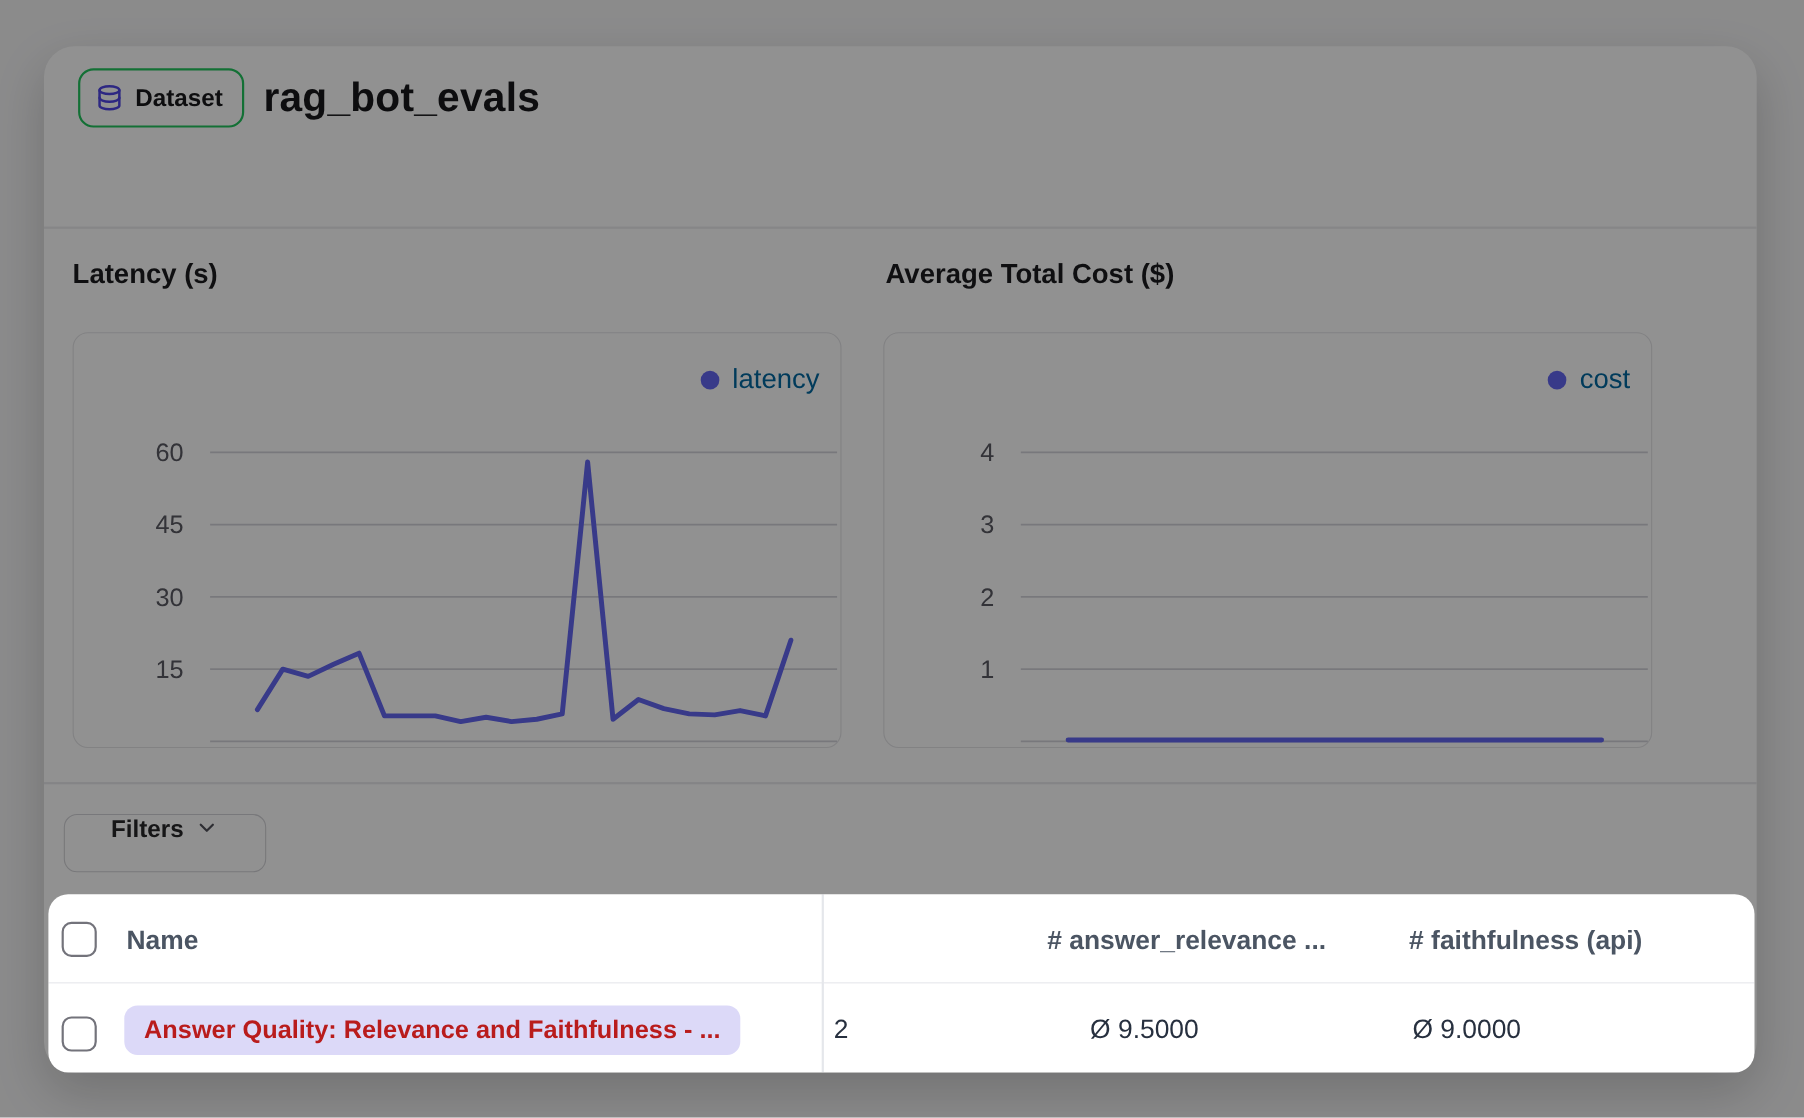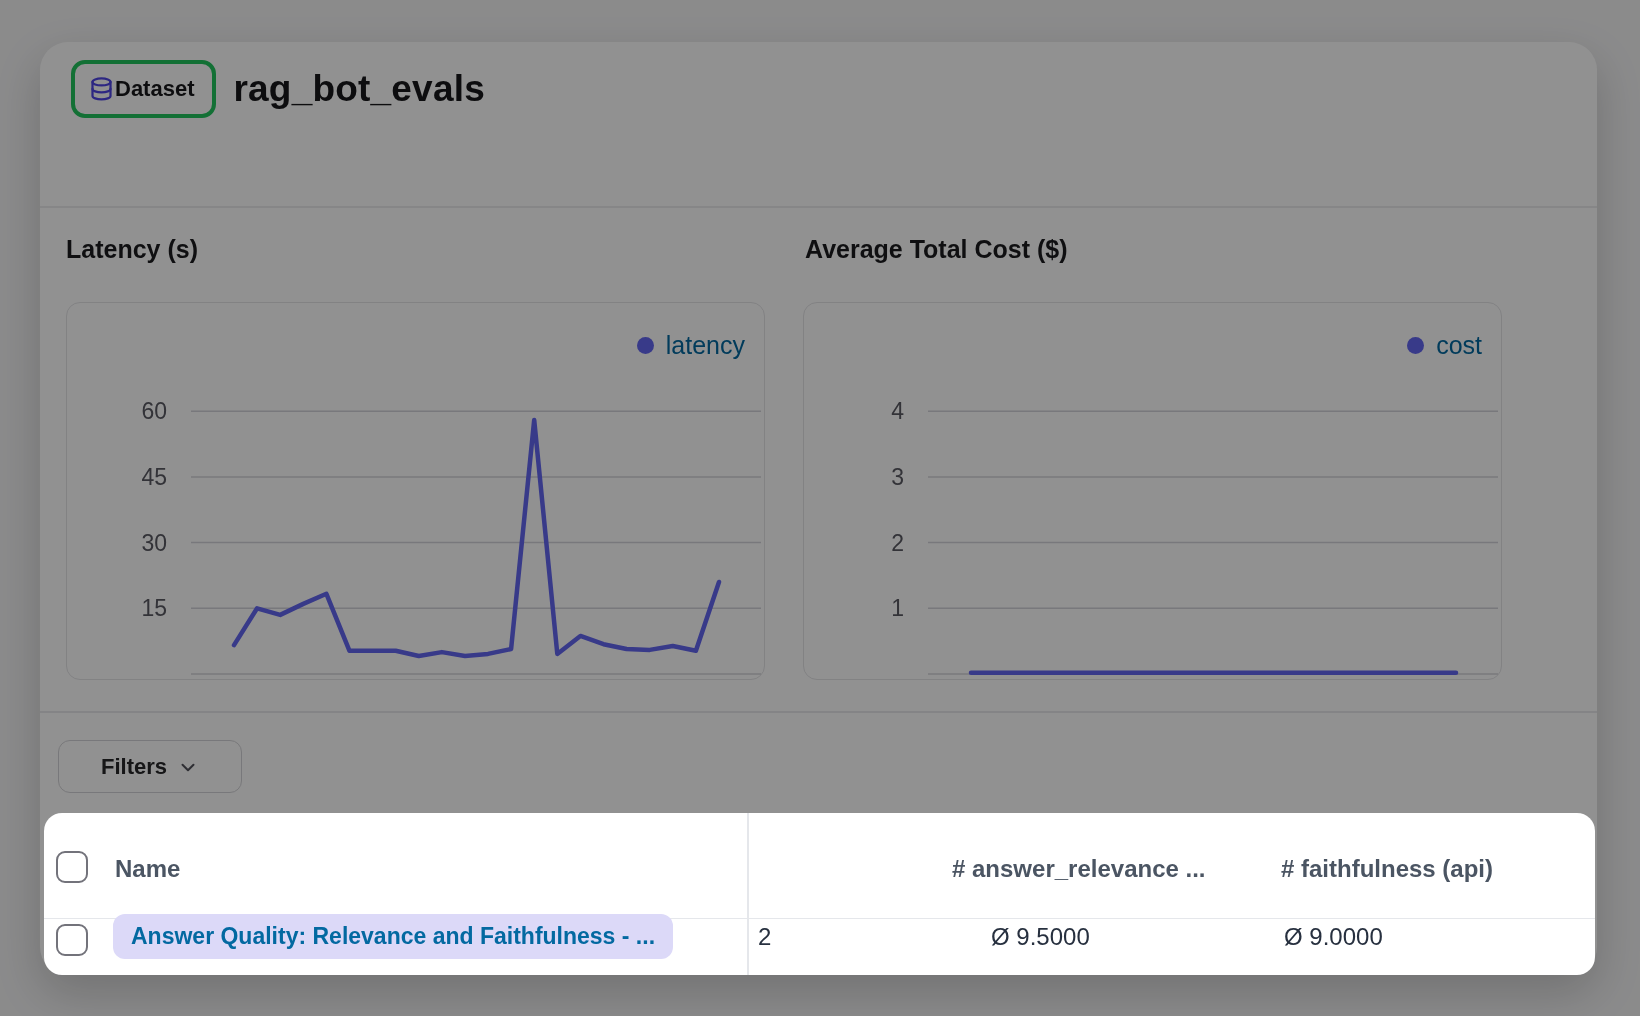--- a/index.html
+++ b/index.html
@@ -9,21 +9,21 @@
     font-family:"Liberation Sans", sans-serif;
     -webkit-font-smoothing:antialiased;
   }
   .window{
     position:absolute;left:40px;top:42px;width:1557px;height:933px;
     background:#ffffff;border-radius:28px;
     box-shadow:0 18px 45px rgba(0,0,0,0.18);
   }
   
   .hdr{position:absolute;left:31px;top:21px;height:52px;display:flex;align-items:center;gap:17px;}
-  .badge{display:flex;align-items:center;border:4px solid #22c55e;border-radius:14px;height:50px;padding:0 18px 0 13px;background:#fff;}
+  .badge{display:flex;align-items:center;gap:10px;border:2px solid #22c55e;border-radius:14px;height:50px;padding:0 18px 0 13px;background:#fff;}
   .badge .db-ic{width:27px;height:27px;display:block;}
   .badge-label{font-size:22px;font-weight:700;color:#18181b;}
   .page-title{font-size:37px;font-weight:700;color:#18181b;letter-spacing:.2px;}
   
   .tabline{position:absolute;left:0;right:0;top:164px;height:2px;background:#ebebee;}
   .tabs{position:absolute;left:14px;top:100px;display:flex;}
   .tab{height:66px;padding:0 19px;display:flex;align-items:center;font-size:24px;color:#52525b;font-weight:500;position:relative;cursor:pointer;}
   .tab.active{color:#18181b;font-weight:700;}
   .tab.active::after{content:"";position:absolute;left:0;right:0;bottom:-2px;height:6px;border-radius:3px;background:#4f46e5;}
   
@@ -34,42 +34,42 @@
   .card.c0{left:26px;}
   .card.c1{left:763px;}
   .card svg{position:absolute;left:0;top:0;}
   svg text{font-family:"Liberation Sans",sans-serif;}
   .legend{position:absolute;top:28px;right:19px;display:flex;align-items:center;gap:12px;}
   .legend .dot{width:17px;height:17px;border-radius:50%;}
   .legend .lg-label{font-size:25px;color:#0369a1;}
   
   .section-divider{position:absolute;left:0;right:0;top:669px;height:1.5px;background:#e8e8eb;}
   .filters-btn{position:absolute;left:18px;top:698px;width:184px;height:53px;border:1.5px solid #d4d4d8;border-radius:12px;background:#fff;
-    display:flex;align-items:center;justify-content:center;gap:10px;cursor:pointer;box-sizing:border-box;}
+    display:flex;justify-content:center;gap:10px;cursor:pointer;box-sizing:border-box;}
   .filters-btn .f-label{font-size:22px;font-weight:600;color:#27272a;}
   .chev{width:22px;height:22px;display:block;}
   
   .table{position:absolute;left:4px;top:771px;width:1551px;height:162px;background:#fff;border-radius:18px;overflow:hidden;}
-  .thead{position:absolute;left:0;right:0;top:13px;height:93px;border-bottom:1.5px solid #e5e7eb;box-sizing:border-box;padding-left:21px;}
+  .thead{position:absolute;left:0;right:0;top:0;height:81px;border-bottom:1.5px solid #e5e7eb;box-sizing:border-box;padding-left:21px;}
   .trow{position:absolute;left:0;right:0;top:85px;height:77px;}
   .vdiv{position:absolute;left:703px;top:0;bottom:0;width:1.5px;background:#e5e7eb;}
   .cb{position:absolute;width:32px;height:32px;border:2px solid #73737b;border-radius:9px;background:#fff;box-sizing:border-box;cursor:pointer;}
   .thead .cb{left:12px;top:25px;}
   .trow .cb{left:12px;top:26px;}
   .th{position:absolute;top:0;height:85px;display:flex;align-items:center;font-size:24px;font-weight:600;color:#4b5563;}
   .th.name{left:71px;}
   .th.runitems{left:713px;}
   .th.ansrel{left:908px;}
   .th.faith{left:1237px;text-align:center;}
   .td{position:absolute;top:0;height:77px;display:flex;align-items:center;font-size:24px;color:#27303f;}
   .td.runitems{left:714px;}
   .td.ansrel{left:909px;margin-left:38px;}
   .td.faith{left:1240px;}
   .name-pill{position:absolute;left:69px;top:16px;height:45px;border-radius:12px;background:#dcd9f8;
-    display:inline-flex;align-items:center;padding:0 18px;font-size:23px;font-weight:700;color:#0369a1;white-space:nowrap;cursor:pointer;}
+    display:inline-flex;align-items:center;padding:0 18px;font-size:23px;font-weight:700;color:#b91c1c;white-space:nowrap;cursor:pointer;}
   
   .spotlight{position:absolute;left:44px;top:813px;width:1551px;height:162px;border-radius:18px;
     box-shadow:0 0 0 3000px rgba(0,0,0,0.43);pointer-events:none;z-index:40;}
 </style>
 </head>
 <body>
 
 <div class="window">
 
   <div class="hdr">

